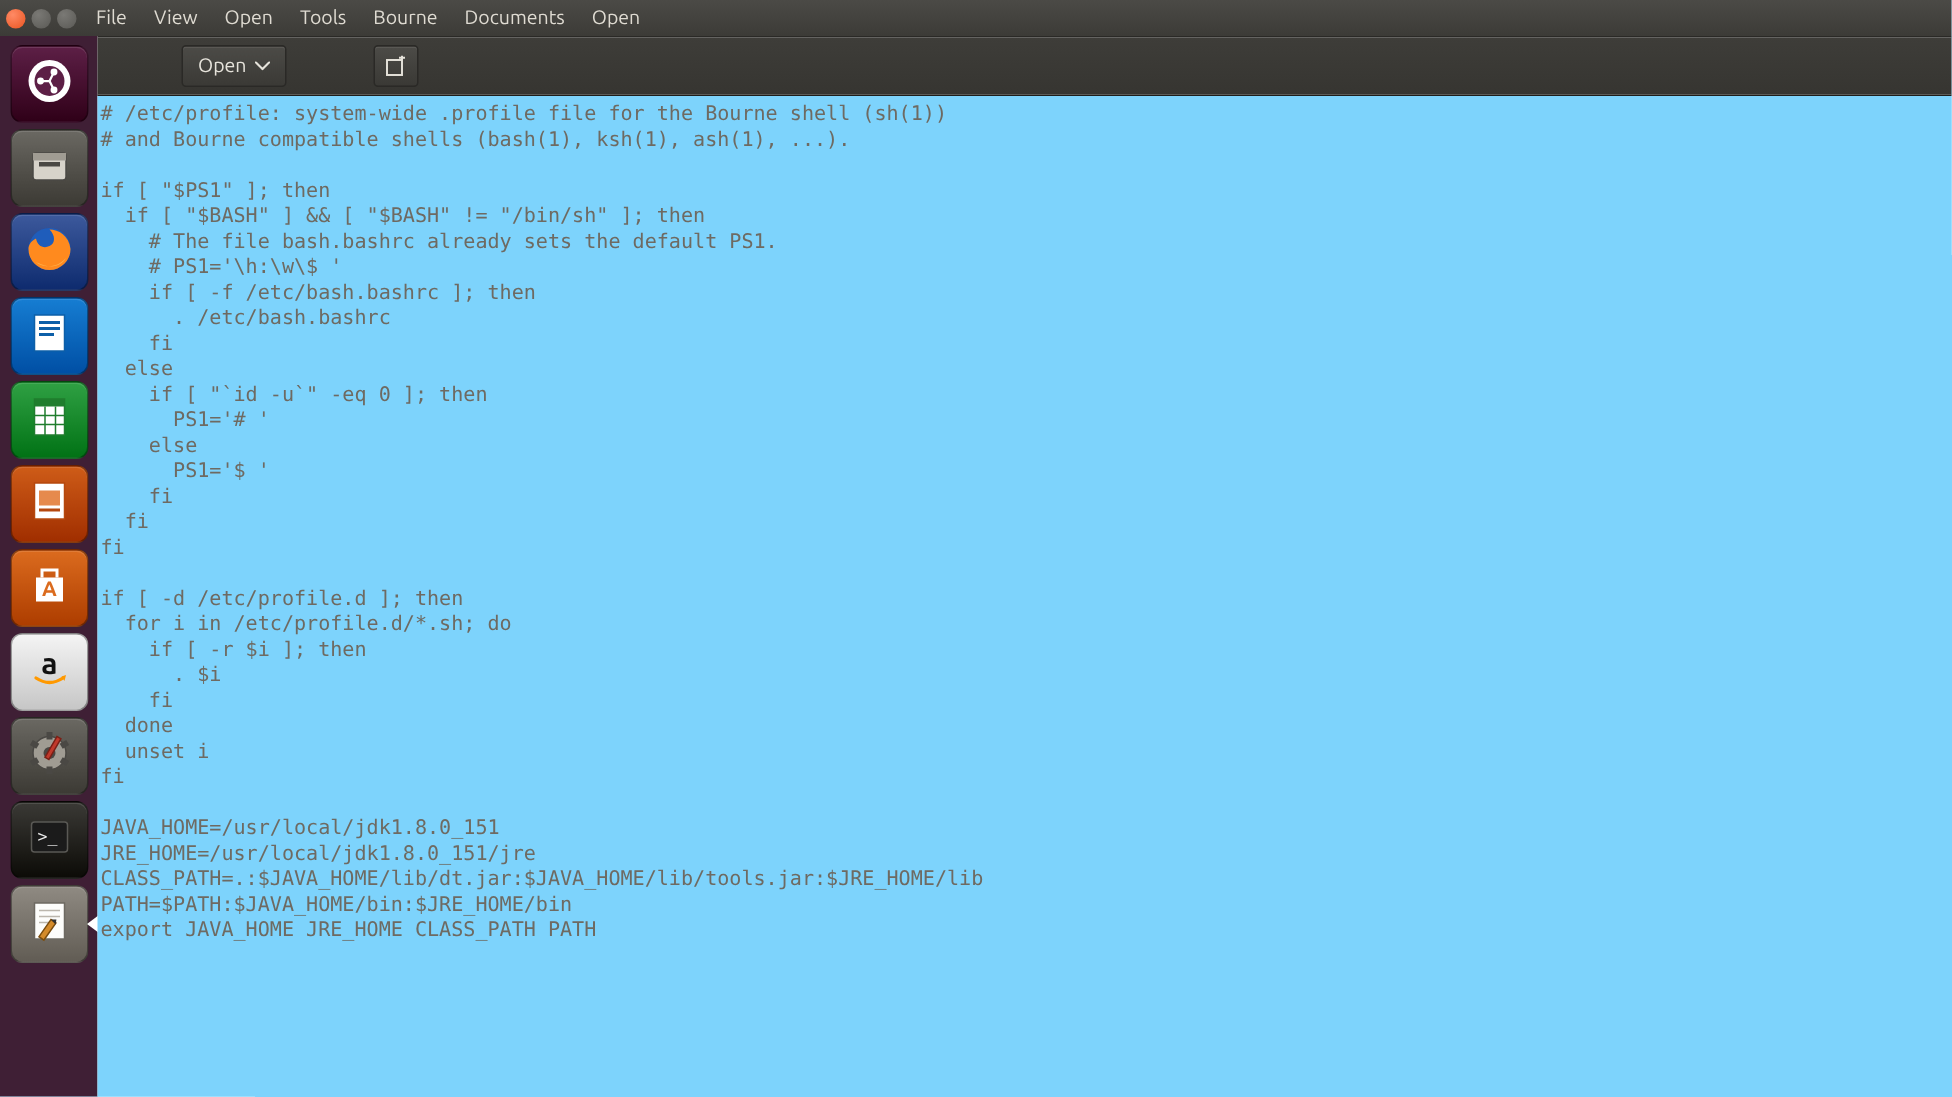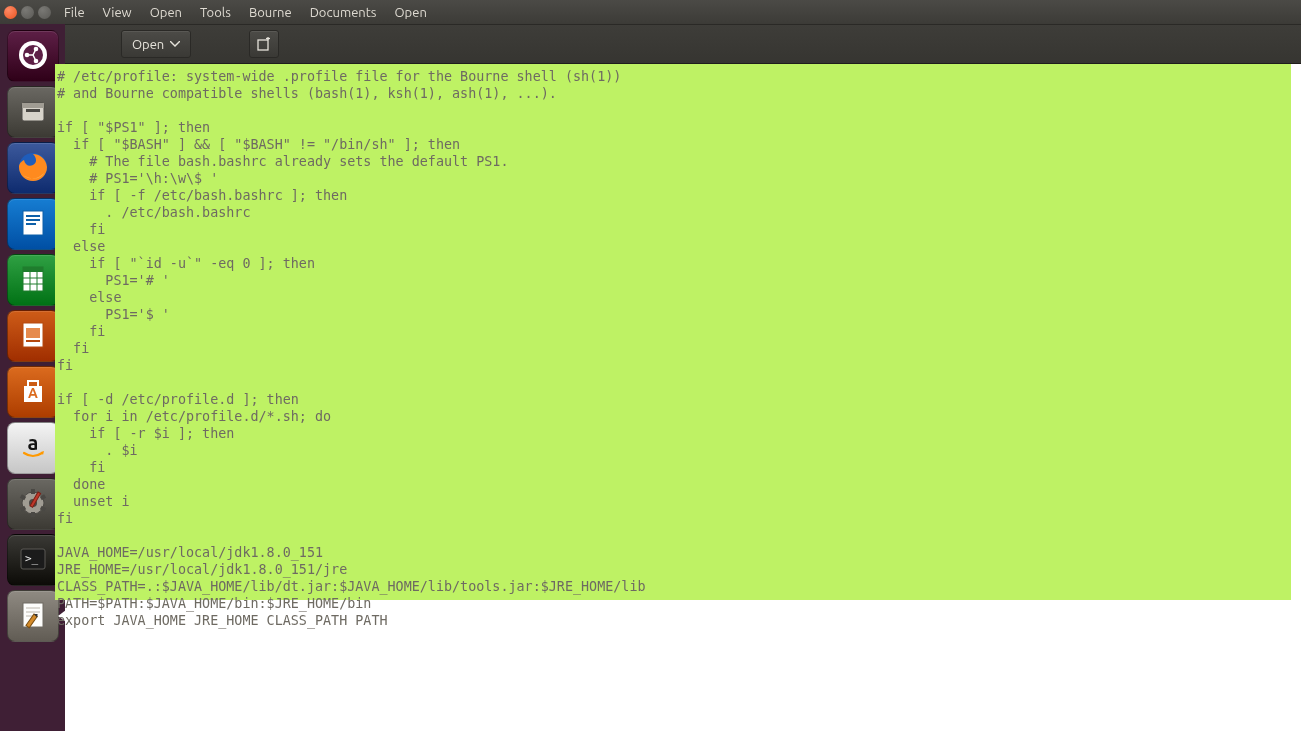--- a/index.html
+++ b/index.html
@@ -65,23 +65,23 @@
 .tile.active::before {
   content: ""; position: absolute; right: -8px; top: 50%; transform: translateY(-50%);
   width: 0; height: 0; border-top: 6px solid transparent; border-bottom: 6px solid transparent;
   border-right: 8px solid #ffffff;
 }
 .tile svg, .tile .glyph { pointer-events: none; }
 
 
 .editor {
   position: absolute;
-  left: 55px; top: 64px;
-  width: 1236px; height: 536px;
-  background: #bef264;
+  left: 65px; top: 64px;
+  width: 1236px; height: 667px;
+  background: #7dd3fc;
 }
 .code {
   font-family: "DejaVu Sans Mono", "Ubuntu Mono", monospace;
   font-size: 13.4px;
   line-height: 17px;
   color: #6e6a62;
   white-space: pre;
   padding: 4px 2px;
 }
 </style>

